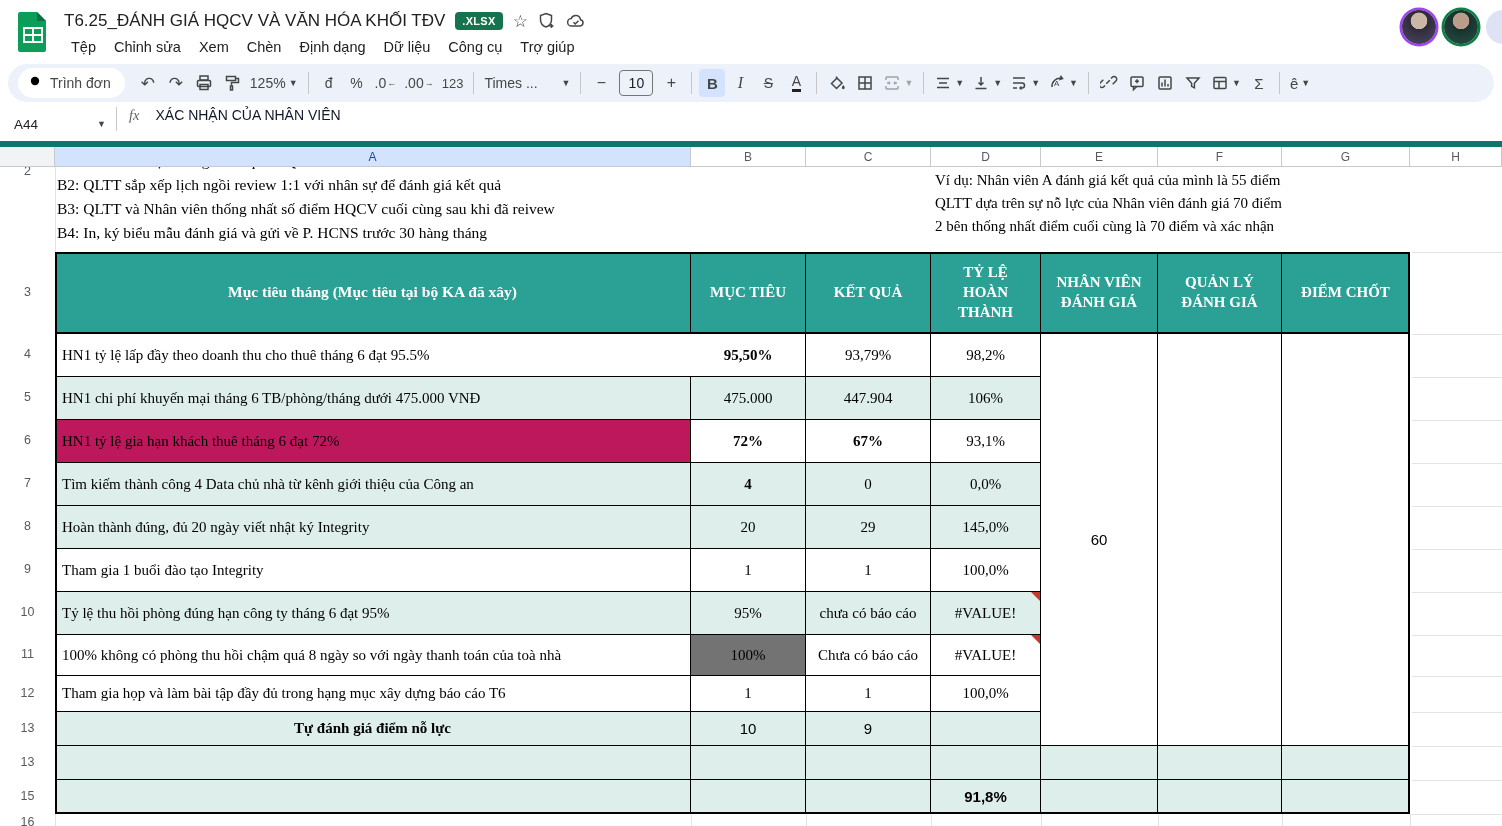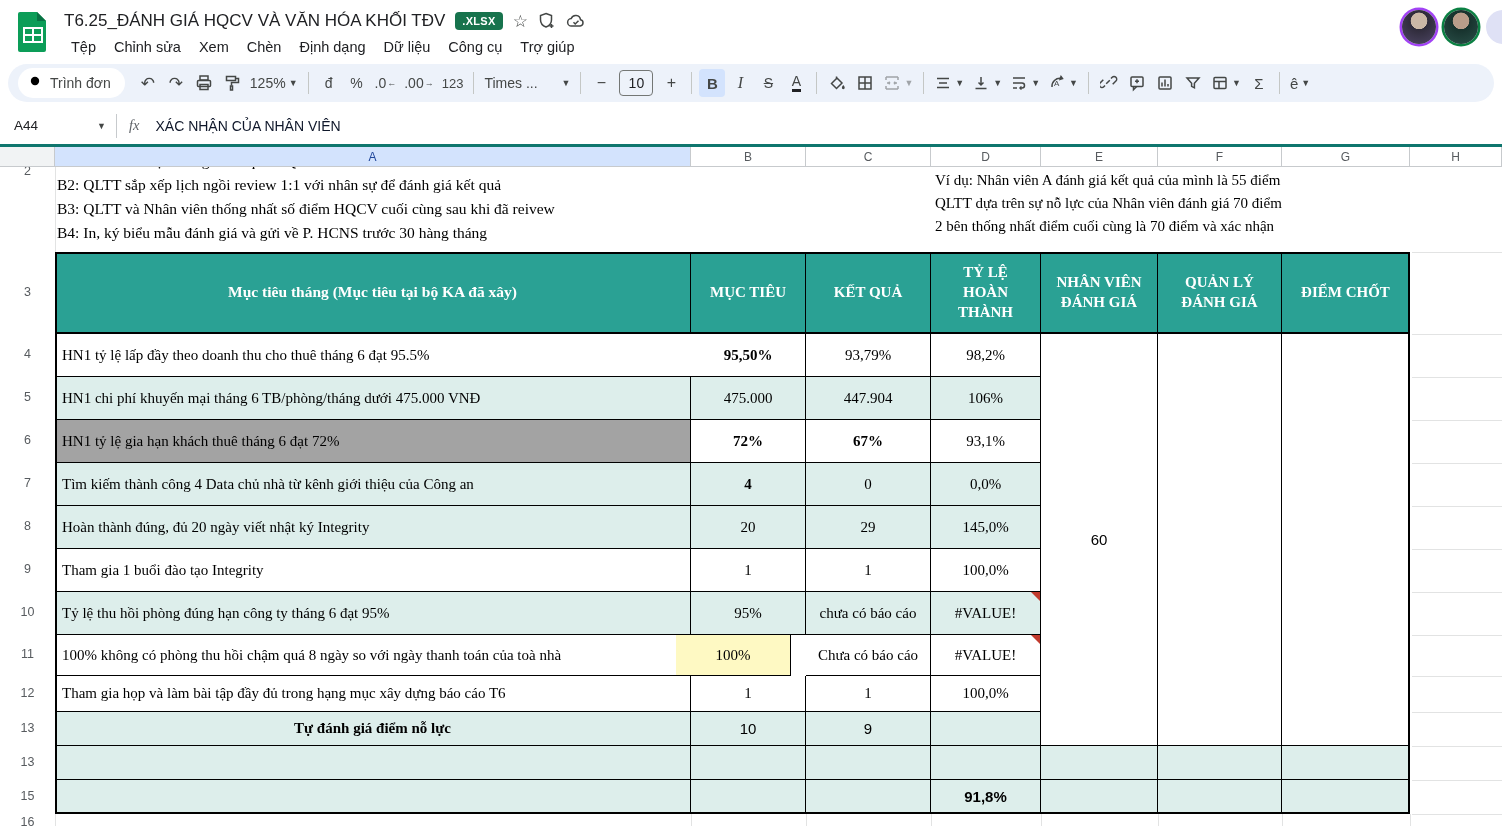--- a/index.html
+++ b/index.html
@@ -34,21 +34,21 @@
   .fontsel { width:92px; justify-content:space-between; }
   .sizebox { width:34px; height:26px; border:1px solid #747775; border-radius:4px; display:flex;
     align-items:center; justify-content:center; font-size:14px; color:#202124; margin:0 3px; }
   .bactive { background:var(--selected-header); font-weight:bold; }
   .bold-g { font-weight:bold; font-size:15px; }
   .ital-g { font-style:italic; font-family:"Liberation Serif",serif; font-size:16px; }
   .strk-g { text-decoration:line-through; font-size:14px; }
   .tcol-g { font-size:14px; border-bottom:3px solid #202124; line-height:1; padding-bottom:1px; }
   .subarr { font-size:9px; margin-left:-1px; }
   .dim { opacity:.45; }
-  .fbar { height:40px; display:flex; align-items:center; border-bottom:3px solid #0f766e; padding-left:14px; }
+  .fbar { height:40px; display:flex; border-bottom:6px solid #0f766e; padding-left:14px; }
   .namebox { width:92px; display:flex; align-items:center; justify-content:space-between; font-size:13.5px; color:#202124; }
   .fdiv { width:1px; height:24px; background:#c7cacd; margin:0 12px 0 10px; }
   .fx { font-family:"Liberation Serif",serif; font-style:italic; color:#5f6368; font-size:14.5px; margin-right:16px; }
   .fval { font-size:14px; color:#0f172a; }
   .sheet { position:relative; width:1502px; height:683px; background:#fff; }
   .colheads { position:absolute; left:0; top:0; height:20px; width:1502px; display:flex; z-index:6; }
   .chead { height:20px; border-right:1px solid #c7cacd; border-bottom:1px solid #c7cacd;
     background:#fff; color:#575b5f; font-size:12px; display:flex; align-items:center; justify-content:center; }
   .chead.sel { background:var(--selected-header); color:#20479b; }
   .corner { background:#f1f3f4; }
@@ -322,42 +322,42 @@
       <div class="cell hdr" style="left: 1158px; top: 105px; width: 124px; height: 82px; font-size: 15px;">QUẢN LÝ ĐÁNH GIÁ</div>
       <div class="cell hdr" style="left: 1282px; top: 105px; width: 128px; height: 82px; font-size: 15px;">ĐIỂM CHỐT</div>
       <div class="cell left" style="left: 55px; top: 187px; width: 745px; height: 43px; background: rgb(255, 255, 255);">HN1 tỷ lệ lấp đầy theo doanh thu cho thuê tháng 6 đạt 95.5%</div>
       <div class="cell bold" style="left: 691px; top: 187px; width: 115px; height: 43px; background: rgb(255, 255, 255);">95,50%</div>
       <div class="cell" style="left: 806px; top: 187px; width: 125px; height: 43px; background: rgb(255, 255, 255);">93,79%</div>
       <div class="cell" style="left: 931px; top: 187px; width: 110px; height: 43px; background: rgb(255, 255, 255);">98,2%</div>
       <div class="cell left" style="left: 55px; top: 230px; width: 636px; height: 43px; background: rgb(221, 238, 235);">HN1 chi phí khuyến mại tháng 6 TB/phòng/tháng dưới 475.000 VNĐ</div>
       <div class="cell" style="left: 691px; top: 230px; width: 115px; height: 43px; background: rgb(221, 238, 235);">475.000</div>
       <div class="cell" style="left: 806px; top: 230px; width: 125px; height: 43px; background: rgb(221, 238, 235);">447.904</div>
       <div class="cell" style="left: 931px; top: 230px; width: 110px; height: 43px; background: rgb(221, 238, 235);">106%</div>
-      <div class="cell left" style="left: 55px; top: 273px; width: 636px; height: 43px; background: #a3a3a3;">HN1 tỷ lệ gia hạn khách thuê tháng 6 đạt 72%</div>
+      <div class="cell left" style="left: 55px; top: 273px; width: 636px; height: 43px; background: #be185d;">HN1 tỷ lệ gia hạn khách thuê tháng 6 đạt 72%</div>
       <div class="cell bold" style="left: 691px; top: 273px; width: 115px; height: 43px; background: rgb(255, 255, 255);">72%</div>
       <div class="cell bold" style="left: 806px; top: 273px; width: 125px; height: 43px; background: rgb(255, 255, 255);">67%</div>
       <div class="cell" style="left: 931px; top: 273px; width: 110px; height: 43px; background: rgb(255, 255, 255);">93,1%</div>
       <div class="cell left" style="left: 55px; top: 316px; width: 636px; height: 43px; background: rgb(221, 238, 235);">Tìm kiếm thành công 4 Data chủ nhà từ kênh giới thiệu của Công an</div>
       <div class="cell bold" style="left: 691px; top: 316px; width: 115px; height: 43px; background: rgb(221, 238, 235);">4</div>
       <div class="cell" style="left: 806px; top: 316px; width: 125px; height: 43px; background: rgb(221, 238, 235);">0</div>
       <div class="cell" style="left: 931px; top: 316px; width: 110px; height: 43px; background: rgb(221, 238, 235);">0,0%</div>
       <div class="cell left" style="left: 55px; top: 359px; width: 636px; height: 43px; background: rgb(221, 238, 235);">Hoàn thành đúng, đủ 20 ngày viết nhật ký Integrity</div>
       <div class="cell" style="left: 691px; top: 359px; width: 115px; height: 43px; background: rgb(221, 238, 235);">20</div>
       <div class="cell" style="left: 806px; top: 359px; width: 125px; height: 43px; background: rgb(221, 238, 235);">29</div>
       <div class="cell" style="left: 931px; top: 359px; width: 110px; height: 43px; background: rgb(221, 238, 235);">145,0%</div>
       <div class="cell left" style="left: 55px; top: 402px; width: 636px; height: 43px; background: rgb(255, 255, 255);">Tham gia 1 buổi đào tạo Integrity</div>
       <div class="cell" style="left: 691px; top: 402px; width: 115px; height: 43px; background: rgb(255, 255, 255);">1</div>
       <div class="cell" style="left: 806px; top: 402px; width: 125px; height: 43px; background: rgb(255, 255, 255);">1</div>
       <div class="cell" style="left: 931px; top: 402px; width: 110px; height: 43px; background: rgb(255, 255, 255);">100,0%</div>
       <div class="cell left" style="left: 55px; top: 445px; width: 636px; height: 43px; background: rgb(221, 238, 235);">Tỷ lệ thu hồi phòng đúng hạn công ty tháng 6 đạt 95%</div>
       <div class="cell" style="left: 691px; top: 445px; width: 115px; height: 43px; background: rgb(221, 238, 235);">95%</div>
       <div class="cell" style="left: 806px; top: 445px; width: 125px; height: 43px; background: rgb(221, 238, 235);">chưa có báo cáo</div>
       <div class="cell" style="left: 931px; top: 445px; width: 110px; height: 43px; background: rgb(221, 238, 235);">#VALUE!<div class="flag"></div></div>
       <div class="cell left" style="left: 55px; top: 488px; width: 636px; height: 41px; background: rgb(255, 255, 255);">100% không có phòng thu hồi chậm quá 8 ngày so với ngày thanh toán của toà nhà</div>
-      <div class="cell" style="left: 676px; top: 488px; width: 115px; height: 41px; background: #fef9c3;">100%</div>
+      <div class="cell" style="left: 691px; top: 488px; width: 115px; height: 41px; background: #737373;">100%</div>
       <div class="cell" style="left: 806px; top: 488px; width: 125px; height: 41px; background: rgb(255, 255, 255);">Chưa có báo cáo</div>
       <div class="cell" style="left: 931px; top: 488px; width: 110px; height: 41px; background: rgb(255, 255, 255);">#VALUE!<div class="flag"></div></div>
       <div class="cell left" style="left: 55px; top: 529px; width: 636px; height: 36px; background: rgb(255, 255, 255);">Tham gia họp và làm bài tập đầy đủ trong hạng mục xây dựng báo cáo T6</div>
       <div class="cell" style="left: 691px; top: 529px; width: 115px; height: 36px; background: rgb(255, 255, 255);">1</div>
       <div class="cell" style="left: 806px; top: 529px; width: 125px; height: 36px; background: rgb(255, 255, 255);">1</div>
       <div class="cell" style="left: 931px; top: 529px; width: 110px; height: 36px; background: rgb(255, 255, 255);">100,0%</div>
       <div class="cell bold" style="left: 55px; top: 565px; width: 636px; height: 34px; background: rgb(221, 238, 235);">Tự đánh giá điểm nỗ lực</div>
       <div class="cell sans" style="left: 691px; top: 565px; width: 115px; height: 34px; background: rgb(221, 238, 235);">10</div>
       <div class="cell sans" style="left: 806px; top: 565px; width: 125px; height: 34px; background: rgb(221, 238, 235);">9</div>
       <div class="cell" style="left: 931px; top: 565px; width: 110px; height: 34px; background: rgb(221, 238, 235);"></div>

